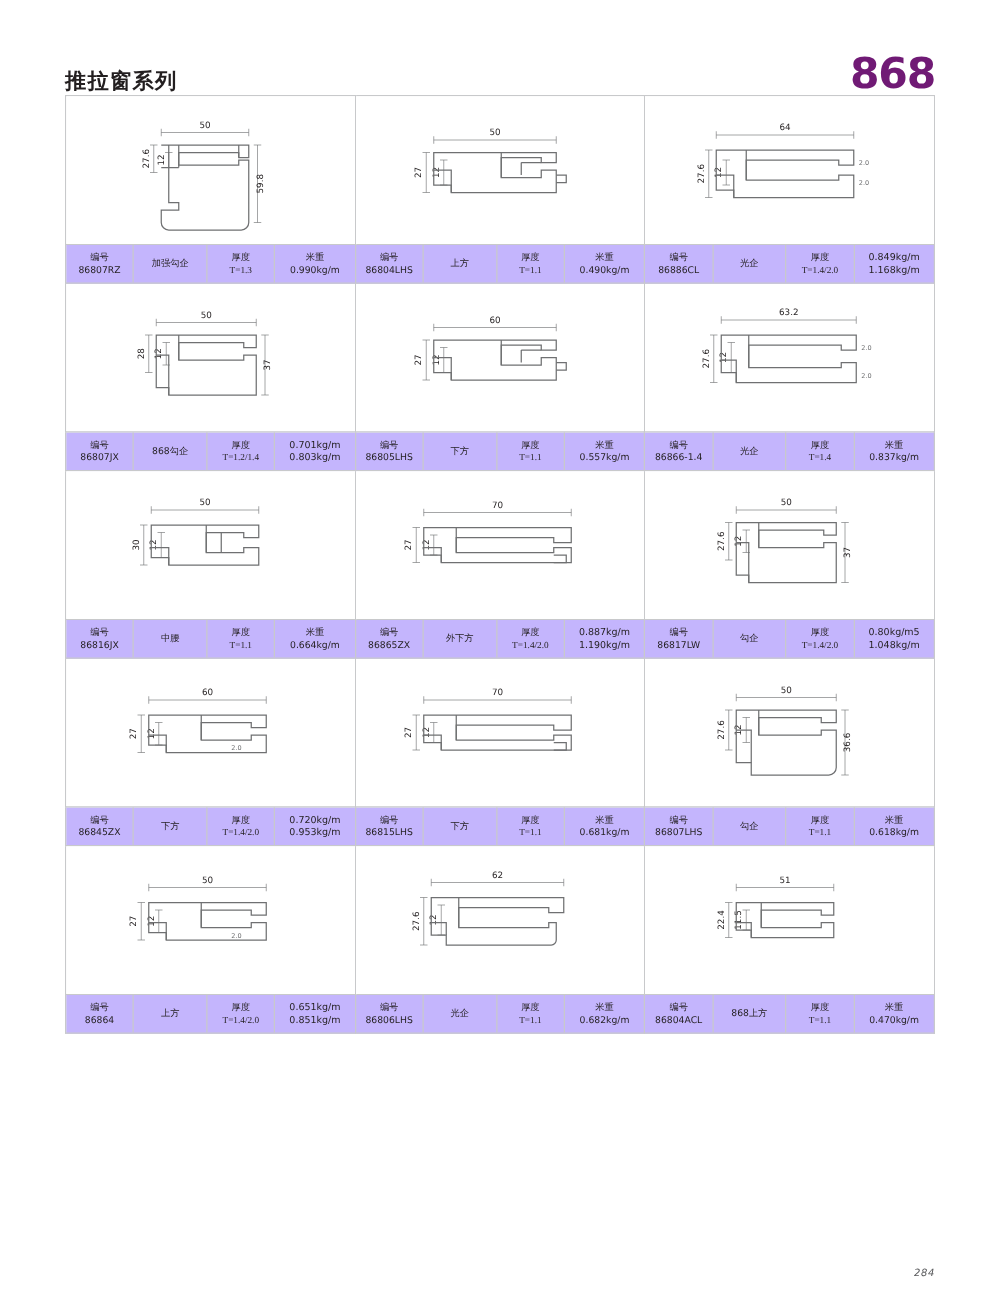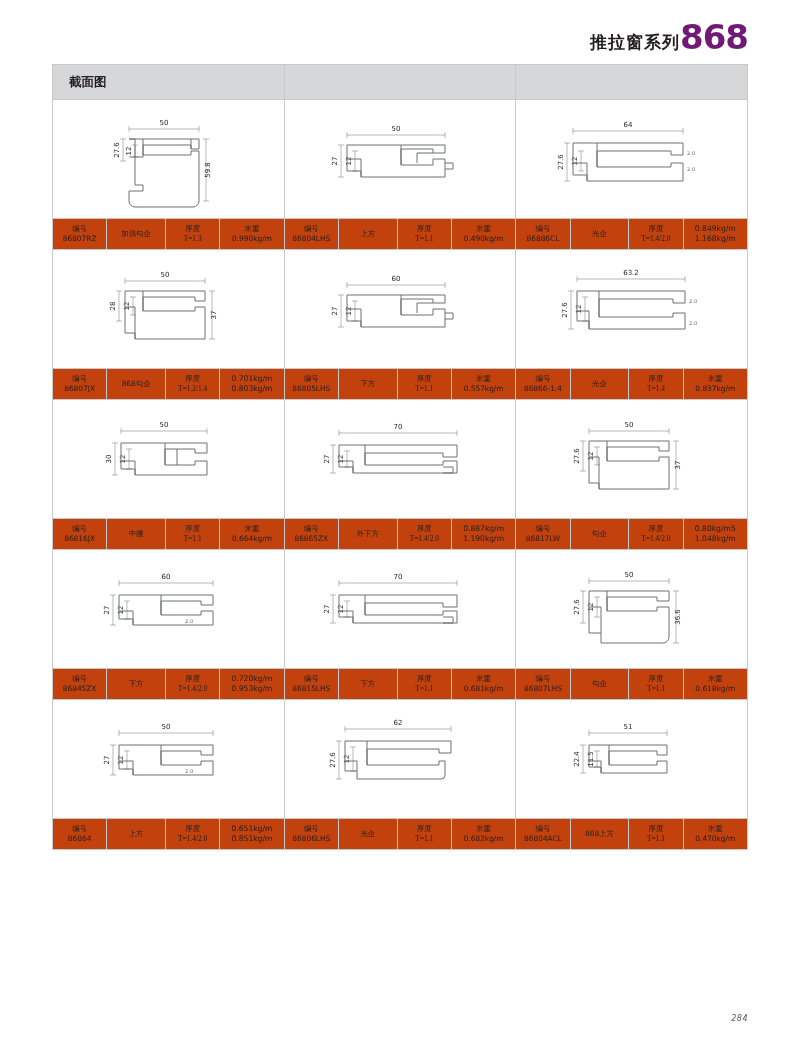--- a/index.html
+++ b/index.html
@@ -13,25 +13,24 @@
   }
   .page{
     position:relative;
     width:800px;height:1043px;
     box-sizing:border-box;
     padding:0 52px;
   }
   
   .header{
     position:relative;
-    height:64px;
+    height:76px;
     display:flex;
     align-items:flex-end;
-    justify-content:flex-end;
-    padding-bottom:10px;
+    justify-content:space-between;
     box-sizing:border-box;
   }
   .header-title{
     font-size:17px;
     font-weight:bold;
     letter-spacing:1px;
     color:#231f20;
   }
   .header-num{
     font-size:34px;
@@ -62,21 +61,21 @@
     font-weight:bold;
     color:#231f20;
   }
   .draw-cell{
     height:118px;
     position:relative;
     background:#fff;
     margin-left:40px;
   }
   .spec{
-    background:#c2410c;
+    background:#c4b5fd;
     height:30px;
   }
   .spec-inner{
     display:flex;
     width:100%;
     height:30px;
     box-sizing:border-box;
   }
   .spec-inner > div{
     display:flex;
@@ -132,25 +131,20 @@
     <div class="header-num">868</div>
   </div>
 
   <table class="grid">
     <colgroup>
         <col style="width:33.34%">
         <col style="width:33.33%">
         <col style="width:33.33%">
       </colgroup>
     <tbody id="tbody">
-        <tr class="band">
-          <td class="band-label">截面图</td>
-   <td></td>
-   <td></td>
-        </tr>
         <tr>
           <td class="draw-cell">
             <div class="draw-wrap">
   <svg width="190" height="108" viewBox="0 0 190 108">
     <line class="dim" x1="56" y1="24" x2="126" y2="24"></line>
           <line class="dim" x1="56" y1="21" x2="56" y2="27"></line>
           <line class="dim" x1="126" y1="21" x2="126" y2="27"></line>
           <text class="dtxt" x="91" y="20" text-anchor="middle">50</text>
     <line class="dim" x1="50" y1="34" x2="50" y2="56"></line>
           <line class="dim" x1="47" y1="34" x2="53" y2="34"></line>

